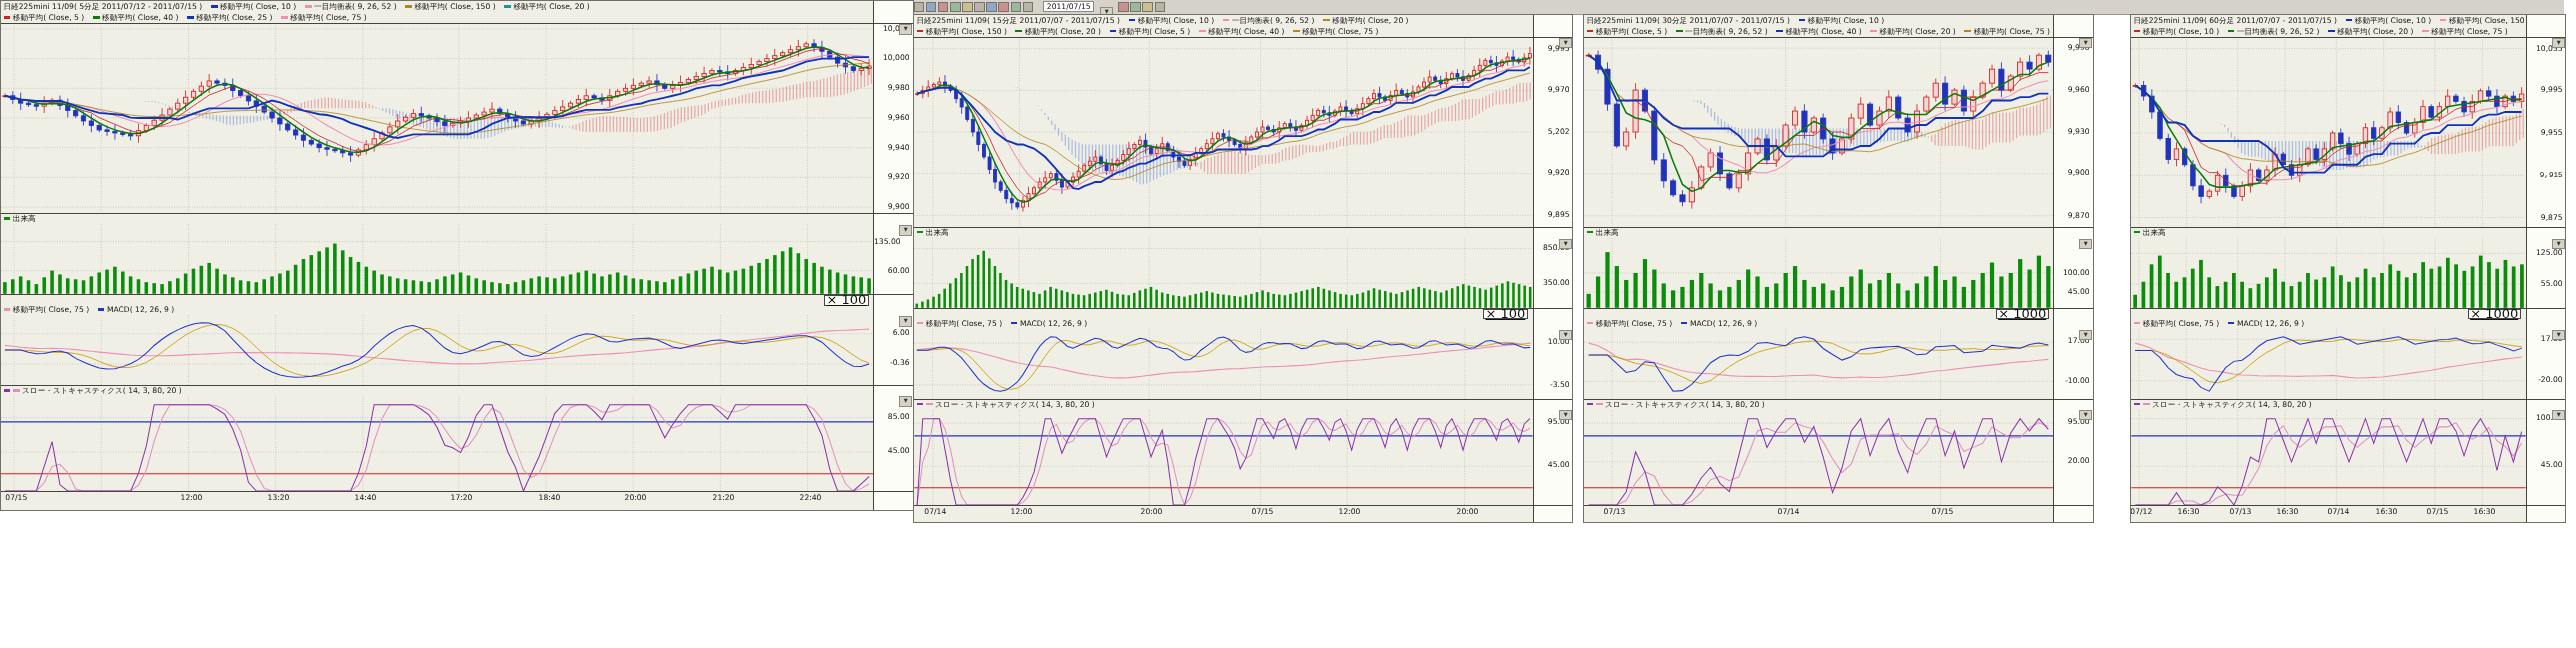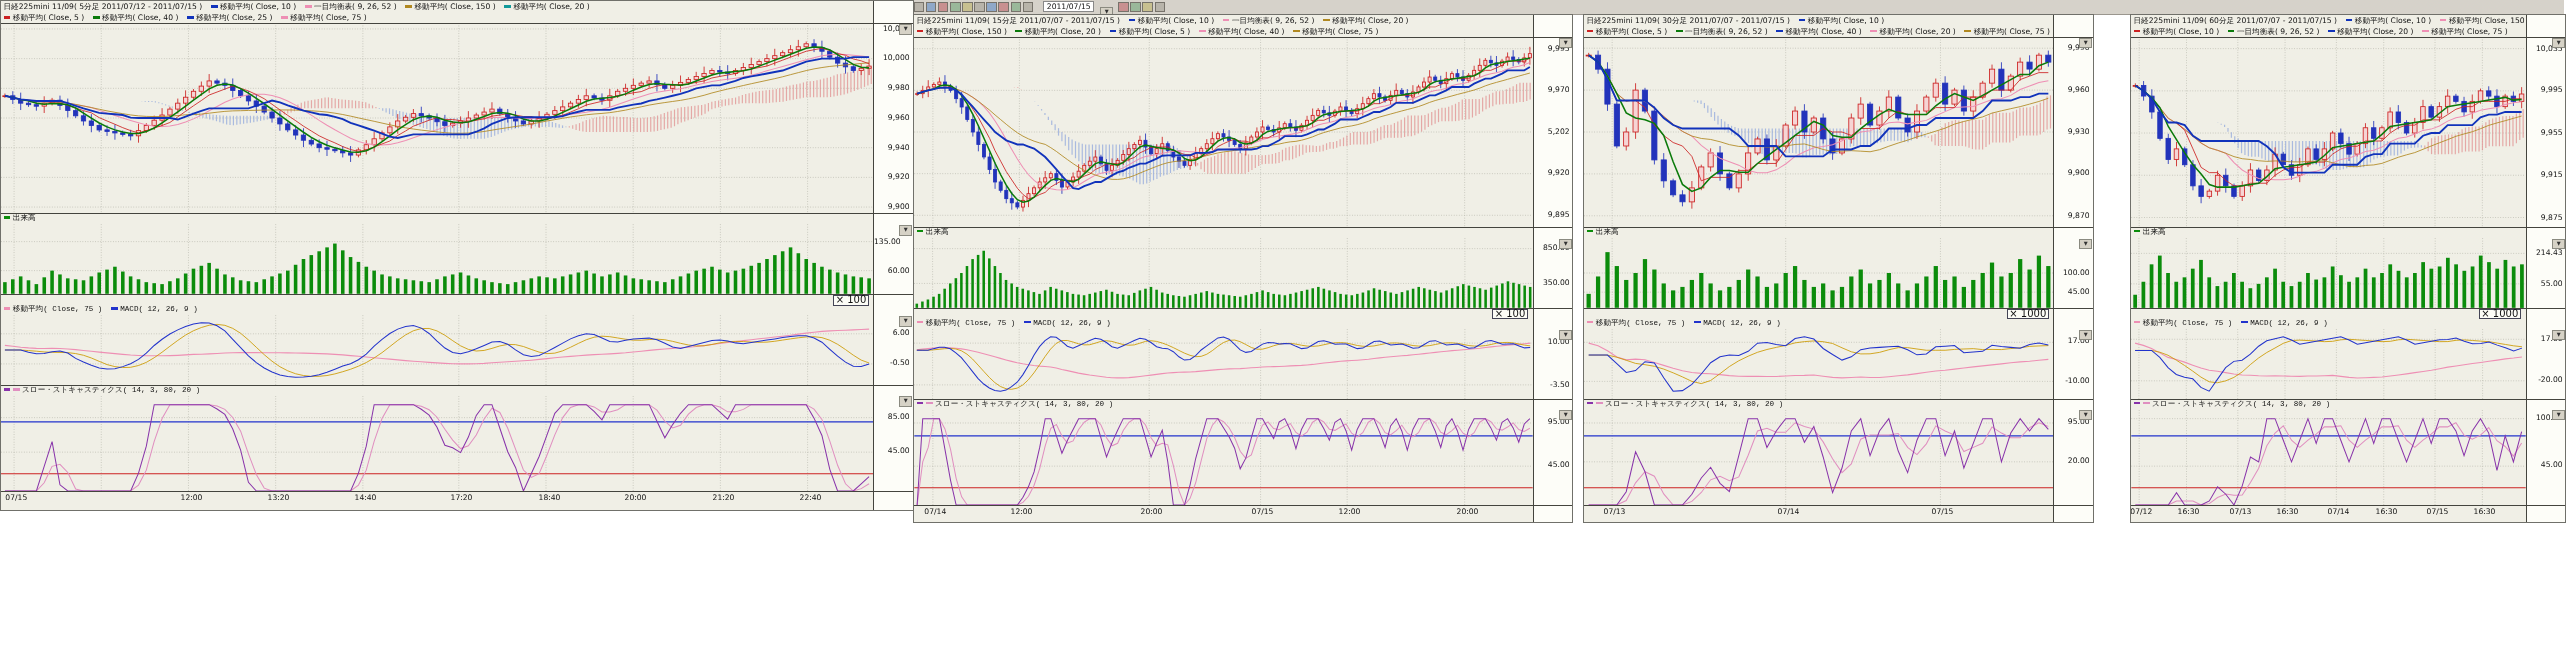--- a/index.html
+++ b/index.html
@@ -7,25 +7,25 @@
   .toolbar{position:absolute;left:913px;top:0;width:1651px;height:13.6px;background:#d6d2ca;border-bottom:0.8px solid #9a968e;white-space:nowrap;overflow:hidden;}
   .ticon{display:inline-block;width:8.5px;height:8.5px;margin:1.7px 0.8px 0 0.8px;border:0.8px solid #77736b;vertical-align:top;}
   .datebox{display:inline-block;height:9.3px;line-height:9.3px;background:#fff;border:0.8px solid #888;font-size:7.6px;padding:0 2.5px;margin:0.8px 1.7px 0 5.1px;vertical-align:top;color:#111;}
   .tbv{display:inline-block;margin-top:1.7px;}
   .panel{position:absolute;border:0.8px solid #70706a;background:#f0efe6;overflow:hidden;color:#111;}
   .hrow{position:absolute;left:0;right:0;height:11px;font-size:7.6px;line-height:11px;white-space:nowrap;overflow:hidden;padding-left:2.5px;}
   .title{margin-right:8.5px;}
   .ind{margin-right:8.5px;}
   .sw{display:inline-block;width:6.8px;height:2.5px;margin:0 2.5px 0.8px 0;vertical-align:middle;}
   .plot{position:absolute;left:0;overflow:hidden;}
-  .slab{position:absolute;left:0;right:40px;height:11px;font-size:7.6px;line-height:11px;white-space:nowrap;overflow:hidden;padding-left:2.5px;font-family:Liberation Mono, monospace;}
+  .slab{position:absolute;left:0;right:40px;height:11px;font-size:7.6px;line-height:11px;white-space:nowrap;overflow:hidden;padding-left:2.5px;}
   .axiscol{position:absolute;top:0;bottom:0;background:#fdfdf8;border-left:0.8px solid #44443e;}
   .atick{position:absolute;right:3.4px;font-size:7.6px;line-height:8.5px;text-align:right;color:#111;}
   .axbtn{position:absolute;width:11px;height:8.5px;background:#d6d2c6;border:0.8px solid #8a8a80;font-size:5.1px;line-height:7.6px;text-align:center;color:#333;cursor:default;}
-  .mult{position:absolute;border:0.8px solid #445;background:#fcfcf6;font-size:10px;line-height:8.5px;padding:0 1.7px;color:#111;}
+  .mult{position:absolute;border:0.8px solid #445;background:#fcfcf6;font-size:13px;line-height:8.5px;padding:0 1.7px;color:#111;text-decoration:underline;}
   .sep{position:absolute;left:0;right:0;height:0.8px;background:#44443e;}
   .trow{position:absolute;left:0;height:15.3px;font-size:7.6px;line-height:13.6px;overflow:hidden;}
   .tlab{position:absolute;width:29px;text-align:center;color:#111;}
 </style>
 </head>
 <body>
 
 <div id="app">
   <div class="toolbar" id="toolbar">
     <span id="tb-icons-left"><span class="ticon" style="background: rgb(184, 180, 170);"></span><span class="ticon" style="background: rgb(143, 168, 200);"></span><span class="ticon" style="background: rgb(200, 144, 144);"></span><span class="ticon" style="background: rgb(154, 184, 154);"></span><span class="ticon" style="background: rgb(200, 192, 144);"></span><span class="ticon" style="background: rgb(184, 180, 170);"></span><span class="ticon" style="background: rgb(143, 168, 200);"></span><span class="ticon" style="background: rgb(200, 144, 144);"></span><span class="ticon" style="background: rgb(154, 184, 154);"></span><span class="ticon" style="background: rgb(184, 180, 170);"></span></span>
@@ -727,21 +727,21 @@
           <span class="atick" style="top: 24px; left: 0px; right: 3.4px;">10,020</span>
           <span class="atick" style="top: 53px; left: 0px; right: 3.4px;">10,000</span>
           <span class="atick" style="top: 83px; left: 0px; right: 3.4px;">9,980</span>
           <span class="atick" style="top: 113px; left: 0px; right: 3.4px;">9,960</span>
           <span class="atick" style="top: 143px; left: 0px; right: 3.4px;">9,940</span>
           <span class="atick" style="top: 172px; left: 0px; right: 3.4px;">9,920</span>
           <span class="atick" style="top: 202px; left: 0px; right: 3.4px;">9,900</span>
           <span class="atick" style="top: 237px; left: 0px; right: 20px;">135.00</span>
           <span class="atick" style="top: 266px; left: 0px; right: 3.4px;">60.00</span>
           <span class="atick" style="top: 328px; left: 0px; right: 3.4px;">6.00</span>
-          <span class="atick" style="top: 358px; left: 0px; right: 3.4px;">-0.50</span>
+          <span class="atick" style="top: 358px; left: 0px; right: 3.4px;">-0.36</span>
           <span class="atick" style="top: 412px; left: 0px; right: 3.4px;">85.00</span>
           <span class="atick" style="top: 446px; left: 0px; right: 3.4px;">45.00</span>
           <span class="axbtn" style="top: 23px; right: 0.8px;">▼</span>
           <span class="axbtn" style="top: 224px; right: 0.8px;">▼</span>
           <span class="axbtn" style="top: 315px; right: 0.8px;">▼</span>
           <span class="axbtn" style="top: 395px; right: 0.8px;">▼</span>
         </div>
         <span class="mult" style="top: 294px; right: 44px;">× 100</span>
         <div class="sep" style="top: 22px;"></div>
         <div class="sep" style="top: 212px;"></div>
@@ -2083,23 +2083,23 @@
           <span class="tlab" style="left: 142px;">16:30</span>
           <span class="tlab" style="left: 193px;">07/14</span>
           <span class="tlab" style="left: 241px;">16:30</span>
           <span class="tlab" style="left: 292px;">07/15</span>
           <span class="tlab" style="left: 339px;">16:30</span>
         </div>
         <div class="axiscol" style="left: 395px; width: 39px;">
           <span class="atick" style="top: 30px; left: 0px; right: 3.4px;">10,035</span>
           <span class="atick" style="top: 71px; left: 0px; right: 3.4px;">9,995</span>
           <span class="atick" style="top: 114px; left: 0px; right: 3.4px;">9,955</span>
-          <span class="atick" style="top: 156px; left: 0px; right: 3.4px;">9,915</span>
+          <span class="atick" style="top: 156px; left: 0px; right: 3.4px; font-family: Liberation Mono, monospace;">9,915</span>
           <span class="atick" style="top: 199px; left: 0px; right: 3.4px;">9,875</span>
-          <span class="atick" style="top: 234px; left: 0px; right: 3.4px;">214.43</span>
+          <span class="atick" style="top: 234px; left: 0px; right: 3.4px;">125.00</span>
           <span class="atick" style="top: 265px; left: 0px; right: 3.4px;">55.00</span>
           <span class="atick" style="top: 320px; left: 0px; right: 3.4px;">17.00</span>
           <span class="atick" style="top: 361px; left: 0px; right: 3.4px;">-20.00</span>
           <span class="atick" style="top: 399px; left: 0px; right: 3.4px;">100.00</span>
           <span class="atick" style="top: 446px; left: 0px; right: 3.4px;">45.00</span>
           <span class="axbtn" style="top: 23px; right: 0.8px;">▼</span>
           <span class="axbtn" style="top: 224px; right: 0.8px;">▼</span>
           <span class="axbtn" style="top: 315px; right: 0.8px;">▼</span>
           <span class="axbtn" style="top: 395px; right: 0.8px;">▼</span>
         </div>

